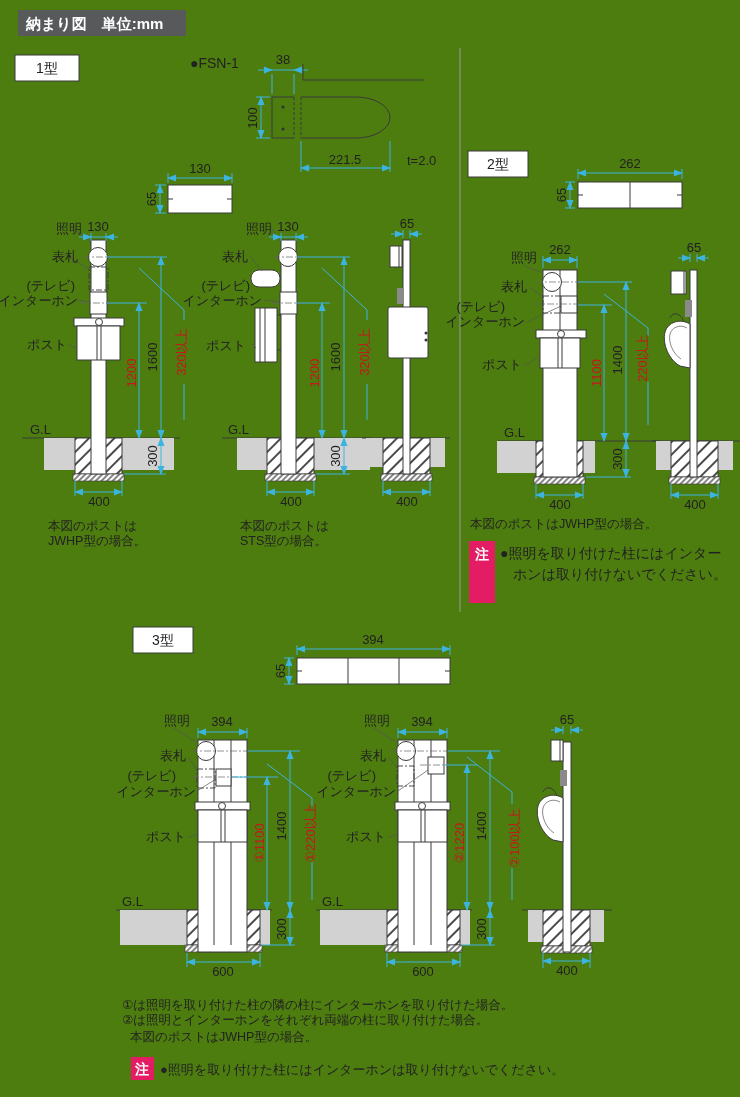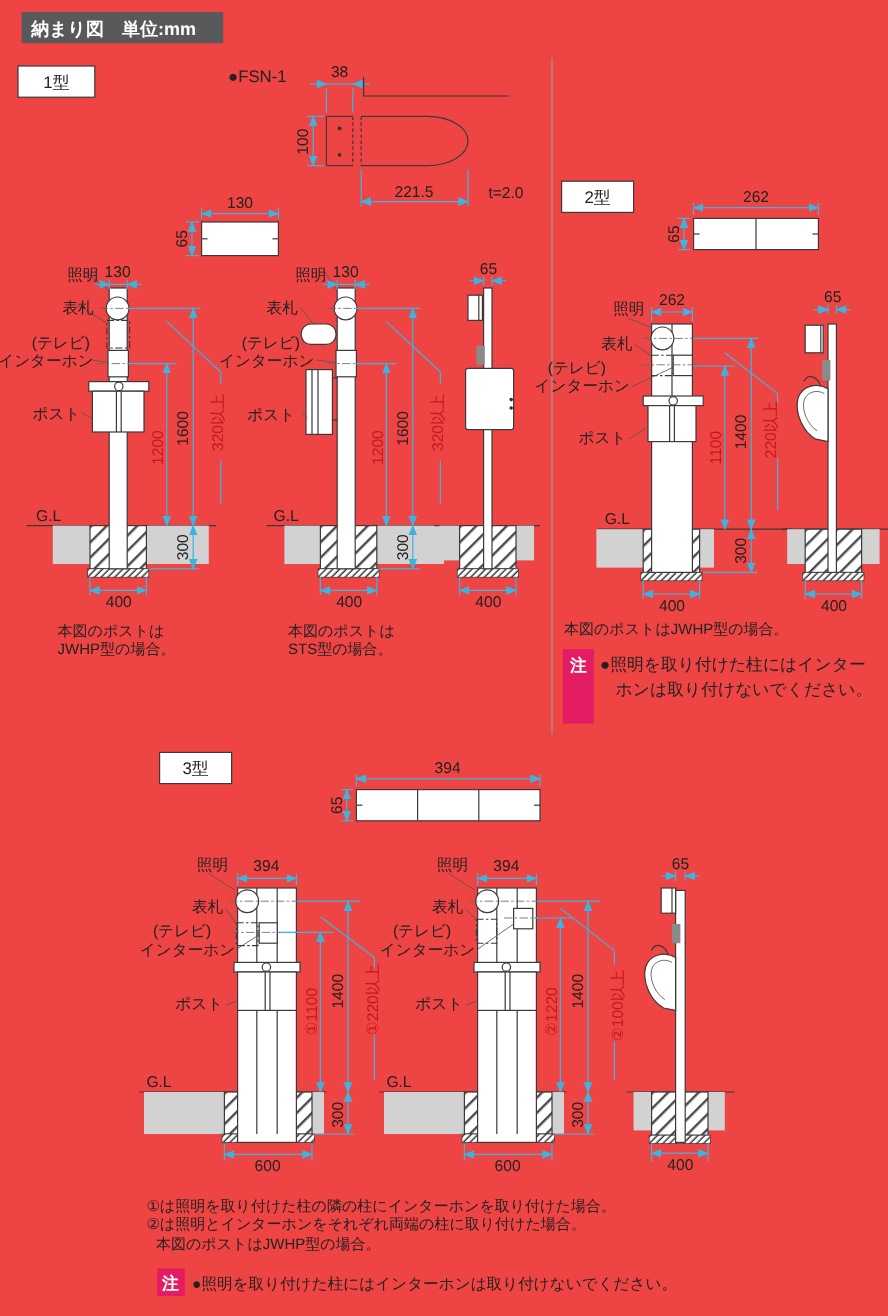--- a/index.html
+++ b/index.html
@@ -1,16 +1,16 @@
 <!DOCTYPE html>
 <html><head>
 <meta charset="utf-8">
 <style>
   html,body{margin:0;padding:0;background:#fff;}
-  #page{position:relative;width:740px;height:1097px;background:#ef4444;overflow:hidden;
+  #page{position:relative;width:740px;height:1097px;background:#4d7c0f;overflow:hidden;
         font-family:"Liberation Sans","DejaVu Sans",sans-serif;}
   svg{position:absolute;left:0;top:0;}
   svg text{font-family:"Liberation Sans","DejaVu Sans",sans-serif;fill:#222;}
   .t13{font-size:13px;}
   .t14{font-size:14px;}
   .t12{font-size:12.5px;}
   .tw{font-size:15px;fill:#fff;font-weight:bold;}
   .twc{font-size:14px;fill:#fff;font-weight:bold;}
   .red{fill:#c8161e;}
   .mid{text-anchor:middle;}

